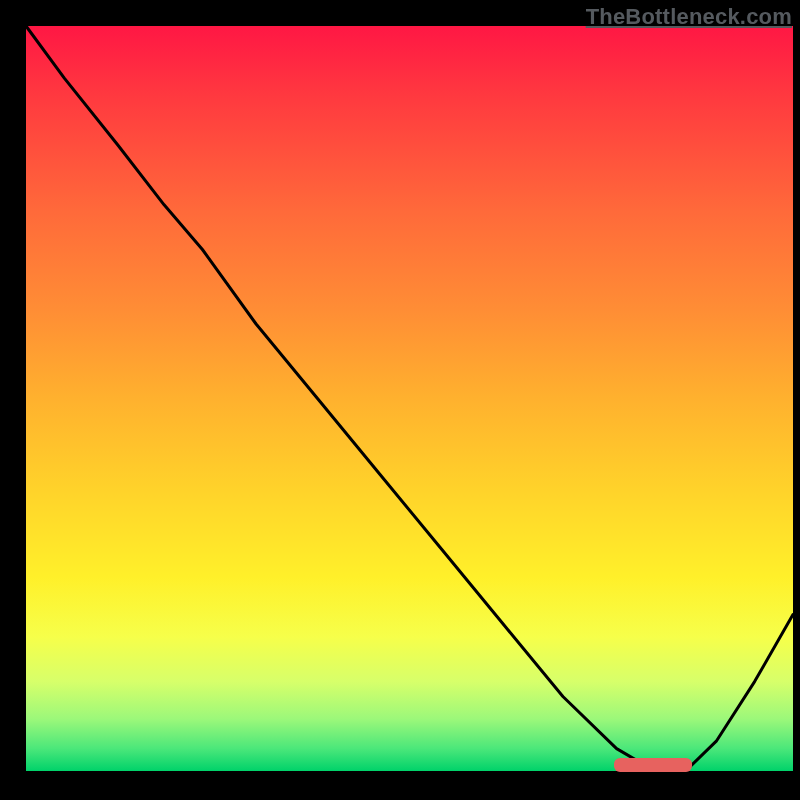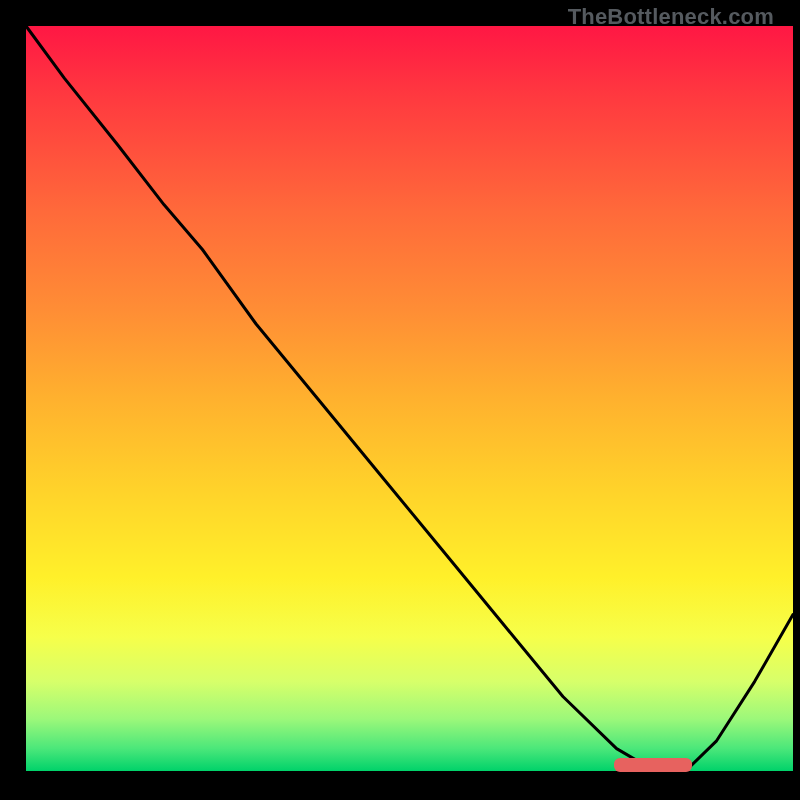--- a/index.html
+++ b/index.html
@@ -12,26 +12,27 @@
     font-family: Arial, Helvetica, sans-serif;
   }
   .container {
     position: relative;
     width: 800px;
     height: 800px;
   }
   .watermark {
     position: absolute;
     top: 4px;
-    right: 26px;
+    right: 8px;
     font-size: 22px;
     font-weight: 600;
     color: #555a5f;
     z-index: 50;
     letter-spacing: 0.2px;
+    text-decoration: underline;
   }
   svg.plot {
     position: absolute;
     left: 0;
     top: 0;
   }
 </style>
 </head>
 <body>
 <div class="container">

